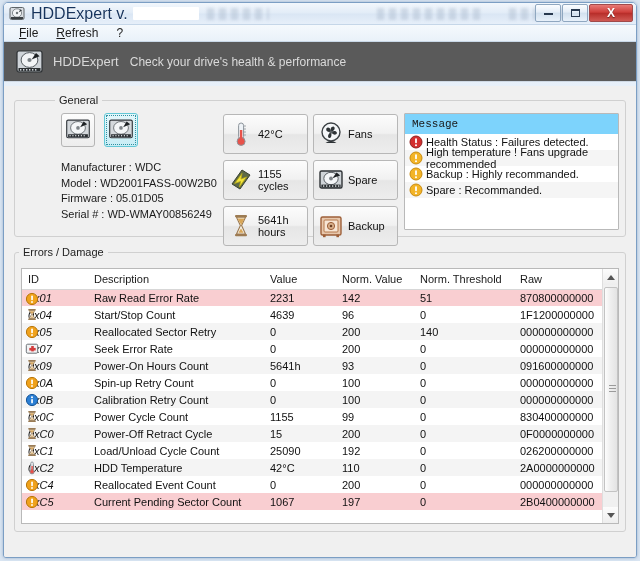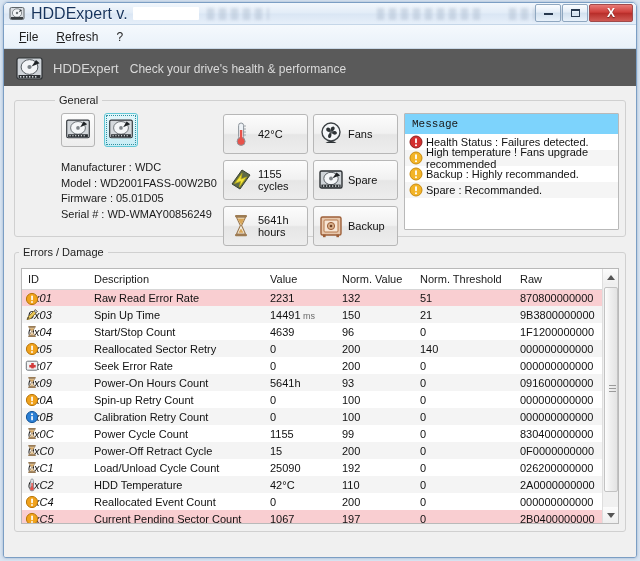--- a/index.html
+++ b/index.html
@@ -71,21 +71,21 @@
     border: 1px solid #a14b4b;
     background: linear-gradient(180deg,#e77a76 0%, #cf3f3b 45%, #b82e2a 52%, #d05a54 100%);
     color: #fff; font-weight: bold; font-size: 12px;
     text-shadow: 0 1px 1px rgba(0,0,0,.45);
   }
   .mini-glyph { width: 9px; height: 3px; border-bottom: 2px solid #27384e; }
   .max-glyph  { width: 9px; height: 8px; border: 1px solid #27384e; border-top-width: 2px; }
 
   
   #menubar {
-    height: 24px;
+    height: 17px;
     background: linear-gradient(180deg,#f5f9fd 0%, #e9f1f9 100%);
     border-bottom: 1px solid #c9d8e7;
     display: flex; align-items: center;
     padding-left: 6px;
   }
   .menu-item {
     font-size: 12px; color: #1d1d1d;
     padding: 2px 9px;
     cursor: default;
   }
@@ -544,35 +544,23 @@
           </thead>
           <tbody id="tbody">
               <tr class="alert">
                 <td class="idcell"><span class="ric"><svg viewBox="0 0 14 15" width="14" height="15">
                       <circle cx="7" cy="8" r="5.6" fill="#f0a21c" stroke="#b9760a" stroke-width="1"></circle>
                       <rect x="6.2" y="4.4" width="1.7" height="4.8" rx=".8" fill="#fff"></rect>
                       <circle cx="7" cy="11" r=".95" fill="#fff"></circle>
                     </svg></span>0x01</td>
                 <td>Raw Read Error Rate</td>
                 <td>2231</td>
-                <td>132</td>
+                <td>142</td>
                 <td>51</td>
                 <td>870800000000</td>
-              </tr>
-              <tr class="zebra">
-                <td class="idcell"><span class="ric"><svg viewBox="0 0 14 15" width="14" height="15">
-                      <path d="M2 12.6 L3.1 9.8 L10.4 2.6 L12.4 4.6 L5.1 11.8 Z" fill="#e8c65a" stroke="#8e7320" stroke-width=".9"></path>
-                      <path d="M10.4 2.6 L12.4 4.6 L11 6 L9 4 Z" fill="#b9b9bd" stroke="#6f6f74" stroke-width=".8"></path>
-                      <path d="M2 12.6 L3.1 9.8 L4.3 11 Z" fill="#3c3c3c"></path>
-                    </svg></span>0x03</td>
-                <td>Spin Up Time</td>
-                <td>14491<span class="unit"> ms</span></td>
-                <td>150</td>
-                <td>21</td>
-                <td>9B3800000000</td>
               </tr>
               <tr>
                 <td class="idcell"><span class="ric"><svg viewBox="0 0 14 15" width="14" height="15">
                       <rect x="3.2" y="2" width="7.6" height="1.4" rx=".6" fill="#9a7c56"></rect>
                       <rect x="3.2" y="11.6" width="7.6" height="1.4" rx=".6" fill="#9a7c56"></rect>
                       <path d="M4.2 3.4 L9.8 3.4 L7.5 7.5 L9.8 11.6 L4.2 11.6 L6.5 7.5 Z" fill="#f6f1e6" stroke="#9a7c56" stroke-width=".9"></path>
                       <path d="M5 4.3 L9 4.3 L7 7.1 Z" fill="#d6a55b"></path>
                       <path d="M5.6 10.8 L8.4 10.8 L7 8.9 Z" fill="#d6a55b"></path>
                     </svg></span>0x04</td>
                 <td>Start/Stop Count</td>

